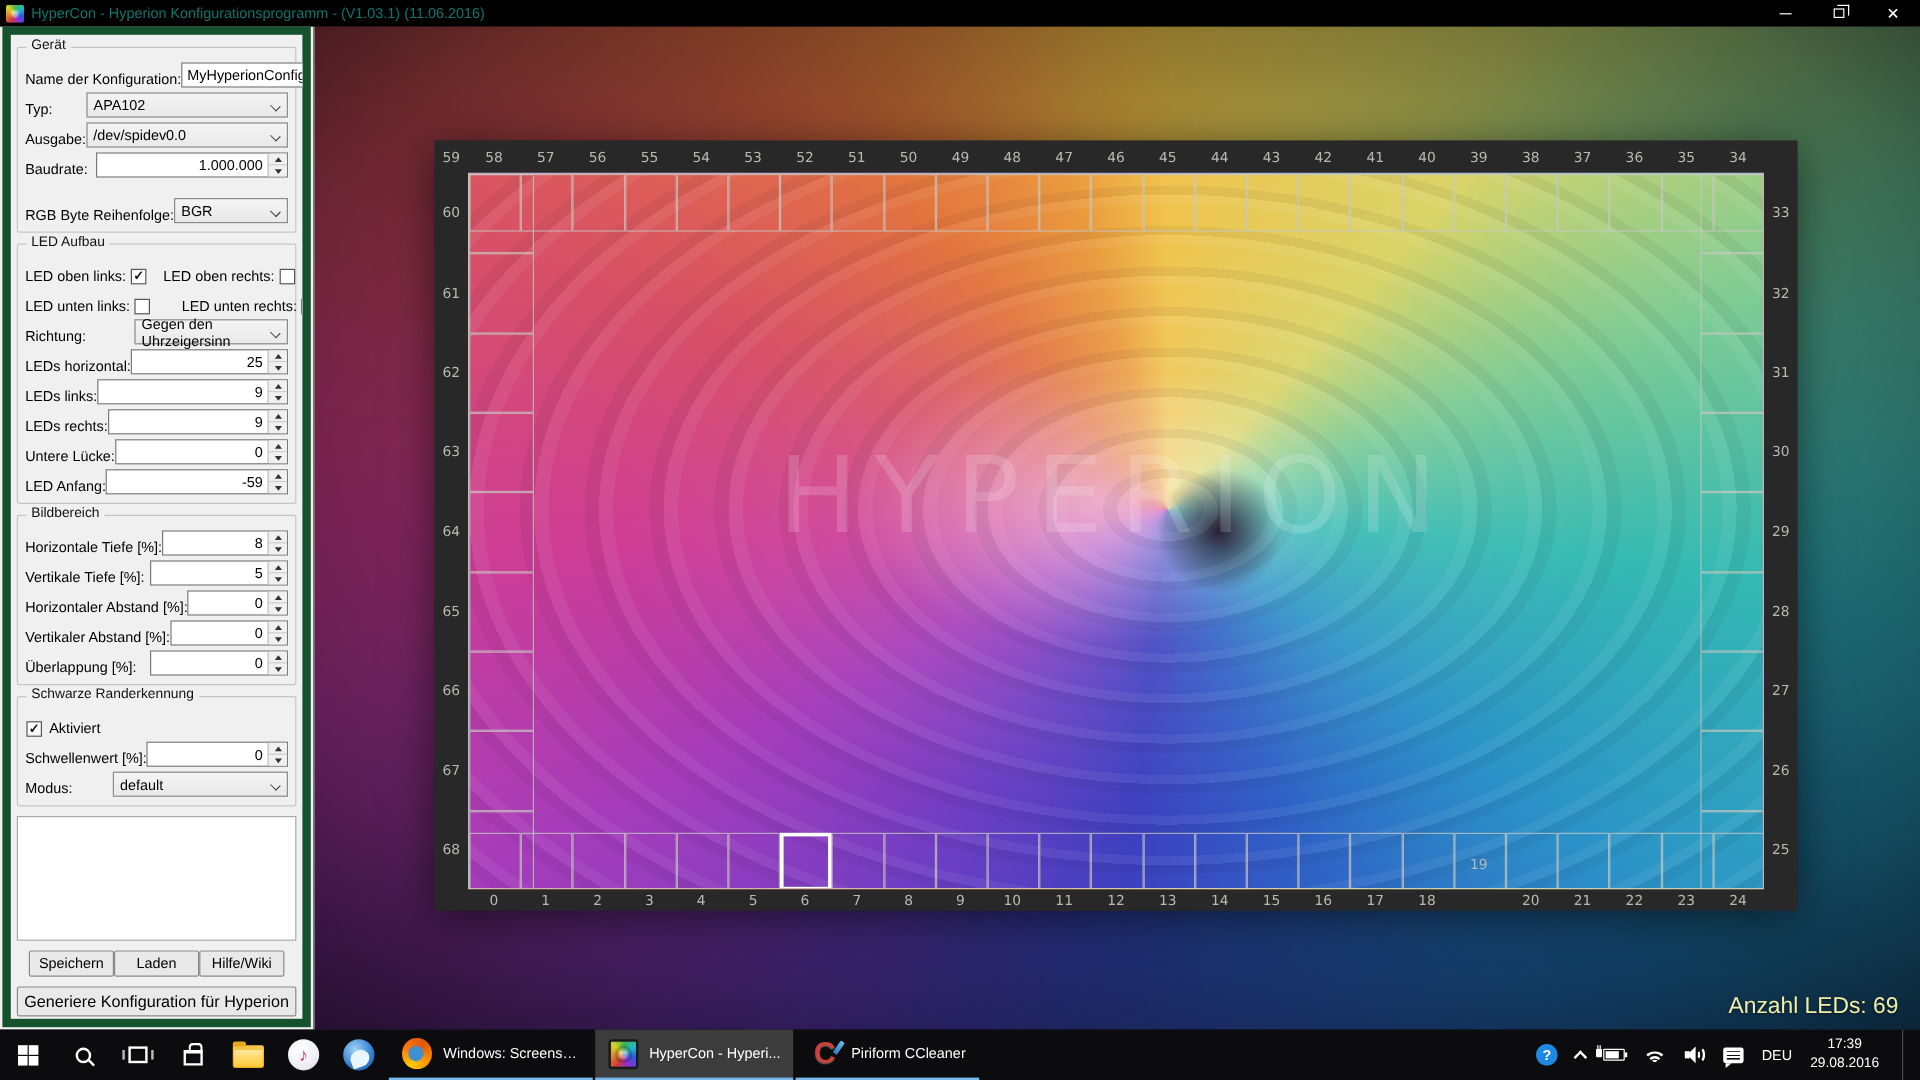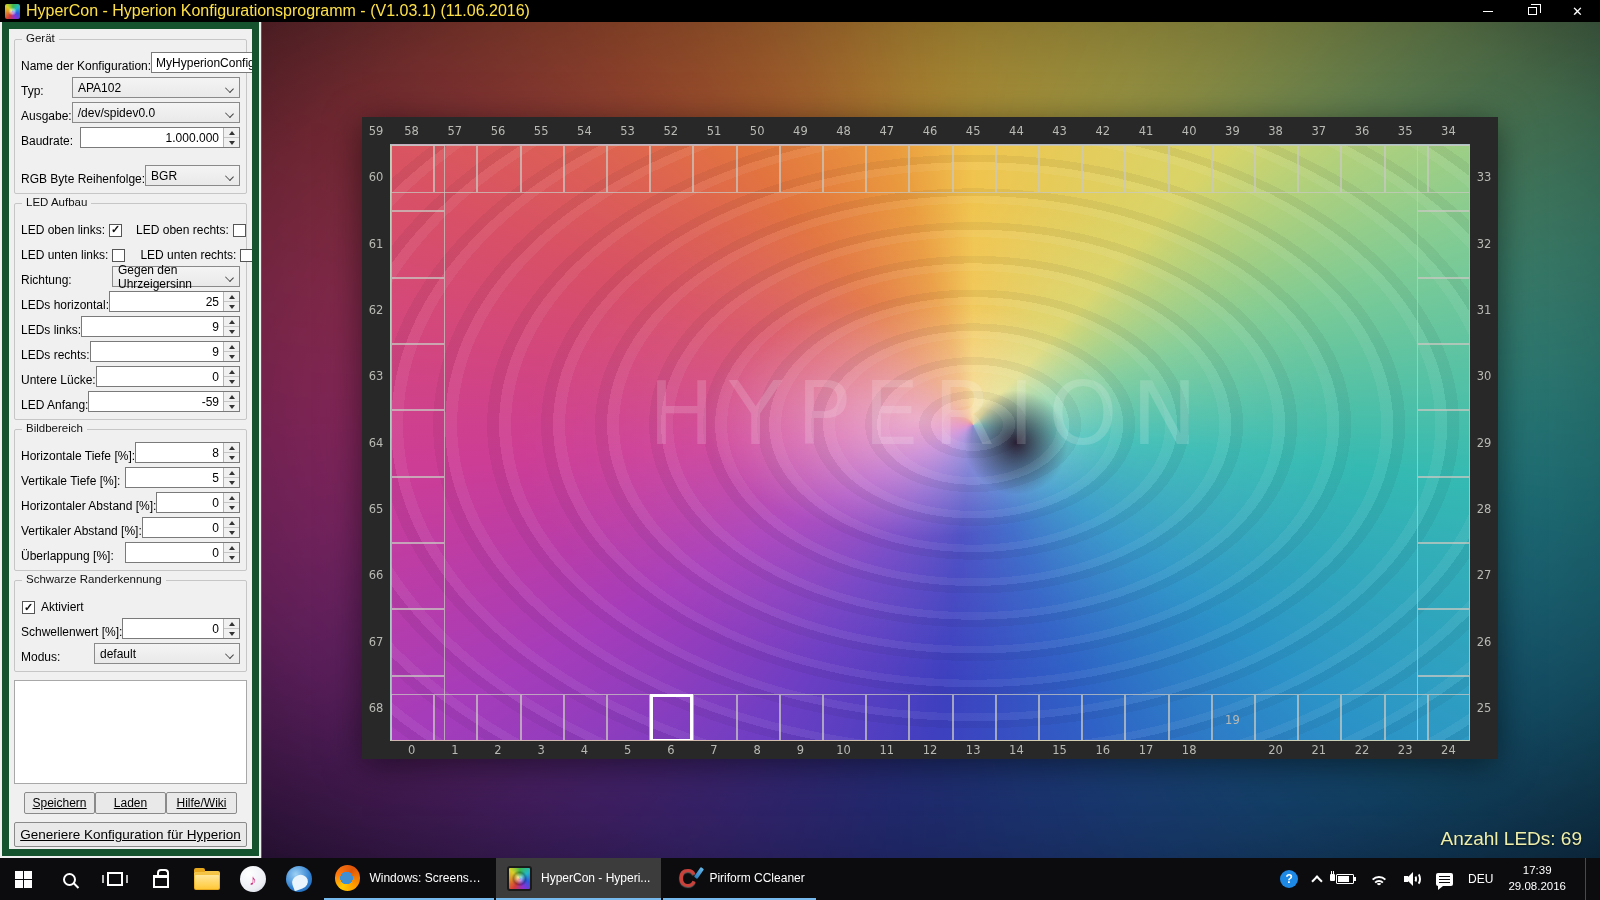--- a/index.html
+++ b/index.html
@@ -4,21 +4,21 @@
 <style>
   * { margin:0; padding:0; box-sizing:border-box; }
   body { background:#222; font-family:"Liberation Sans", sans-serif; }
   #screen { position:relative; width:1600px; height:900px; overflow:hidden; background:#000; }
 
   
   .titlebar { position:absolute; left:0; top:0; width:1600px; height:22px; background:#000; display:flex; align-items:center; z-index:50; }
   .app-ico { width:15px; height:15px; margin:0 6px 0 5px; border-radius:2px;
     background: radial-gradient(circle at 50% 50%, rgba(255,255,255,.5) 0 18%, rgba(255,255,255,0) 40%),
     conic-gradient(from 210deg, #d33a3a, #e08a2a, #d8d02a, #3cb84c, #22b8c8, #2a5ae0, #9030d0, #d33a3a); }
-  .title-text { color:#fde047; font-size:16px; }
+  .title-text { color:#0f766e; font-size:12px; }
   .win-btns { margin-left:auto; display:flex; height:22px; }
   .win-btn { width:45px; height:22px; display:flex; align-items:center; justify-content:center; color:#fff; }
   .glyph-min { width:10px; height:1px; background:#fff; }
   .glyph-max { width:9px; height:8px; border:1px solid #fff; position:relative; background:#000; }
   .glyph-max::before { content:""; position:absolute; left:2px; top:-4px; width:9px; height:8px; border:1px solid #fff; border-bottom:none; border-left:none; }
   .glyph-close { font-size:13px; line-height:1; }
 
   
   .panel { position:absolute; left:0; top:22px; width:262px; height:836px; background:#f0f0f0; display:flex; flex-direction:column; border-right:1px solid #5a5a5a; z-index:40; }
   .tabs { display:flex; align-items:flex-end; padding:3px 2px 0 2px; height:23px; }
@@ -38,21 +38,21 @@
   .spin-btns i { flex:1; background:#f0f0f0; display:flex; align-items:center; justify-content:center; }
   .spin-btns i:first-child { border-bottom:1px solid #c5c5c5; }
   .spin-btns i::after { content:""; width:0; height:0; border-left:3px solid transparent; border-right:3px solid transparent; }
   .spin-btns i.up::after { border-bottom:4px solid #333; }
   .spin-btns i.dn::after { border-top:4px solid #333; }
   .cb { width:13px; height:13px; border:1px solid #555; background:#fff; display:inline-flex; align-items:center; justify-content:center; font-size:11px; color:#111; margin-left:4px; flex:none; }
   .cb.checked::after { content:"✓"; font-weight:bold; margin-top:-1px; }
   .cbpair { display:flex; align-items:center; }
   .logbox { flex:1; margin:6px 2px 4px; background:#fff; border:1px solid #a8a8a8; }
   .btn-row { display:flex; justify-content:space-between; margin:4px 12px 6px; }
-  .btn { border:1px solid #8a8a8a; background:#e9e9e9; font-size:12px; padding:3px 0; text-align:center; border-radius:2px;text-decoration:underline; }
+  .btn { border:1px solid #8a8a8a; background:#e9e9e9; font-size:12px; padding:3px 0; text-align:center; border-radius:2px; }
   .btn.small { width:76px; }
   .btn.big { margin:2px 2px 2px; font-size:13.5px; padding:4px 0; }
 
   
   .main { position:absolute; left:262px; top:22px; width:1338px; height:836px; overflow:hidden; background:#101018; }
   .glow { position:absolute; left:-120px; top:-120px; right:-120px; bottom:-120px;
     background: conic-gradient(from 0deg at 50% 47%, #c9a33f, #b5b558 40deg, #5aa886 70deg, #2b8f96 96deg, #1f6da0 128deg, #27509f 158deg, #2f3a9a 186deg, #5a339c 215deg, #8c3397 242deg, #a93379 266deg, #b23f55 292deg, #bb5c38 320deg, #c47f3a 344deg, #c9a33f 360deg);
     filter: blur(55px) brightness(.9) saturate(1.05); }
   .vignette { position:absolute; inset:0; background: radial-gradient(ellipse 82% 78% at 52% 45%, rgba(0,0,0,0) 38%, rgba(0,0,0,.35) 72%, rgba(4,4,12,.8) 100%); }
 
@@ -192,21 +192,21 @@
           <span class="cbpair" style="margin-left:14px">
             <span class="lbl" style="flex:none">LED oben rechts:</span>
             <span class="cb"></span>
           </span>
         </div>
         <div class="frow">
           <span class="cbpair" style="width:120px">
             <span class="lbl" style="flex:none">LED unten links:</span>
             <span class="cb"></span>
           </span>
-          <span class="cbpair" style="margin-left:15px">
+          <span class="cbpair" style="margin-left:26px">
             <span class="lbl" style="flex:none">LED unten rechts:</span>
             <span class="cb"></span>
           </span>
         </div>
         <div class="frow">
           <span class="lbl">Richtung:</span>
           <span class="ctl-select" style="width:128px">Gegen den Uhrzeigersinn</span>
         </div>
         <div class="frow">
           <span class="lbl">LEDs horizontal:</span>

